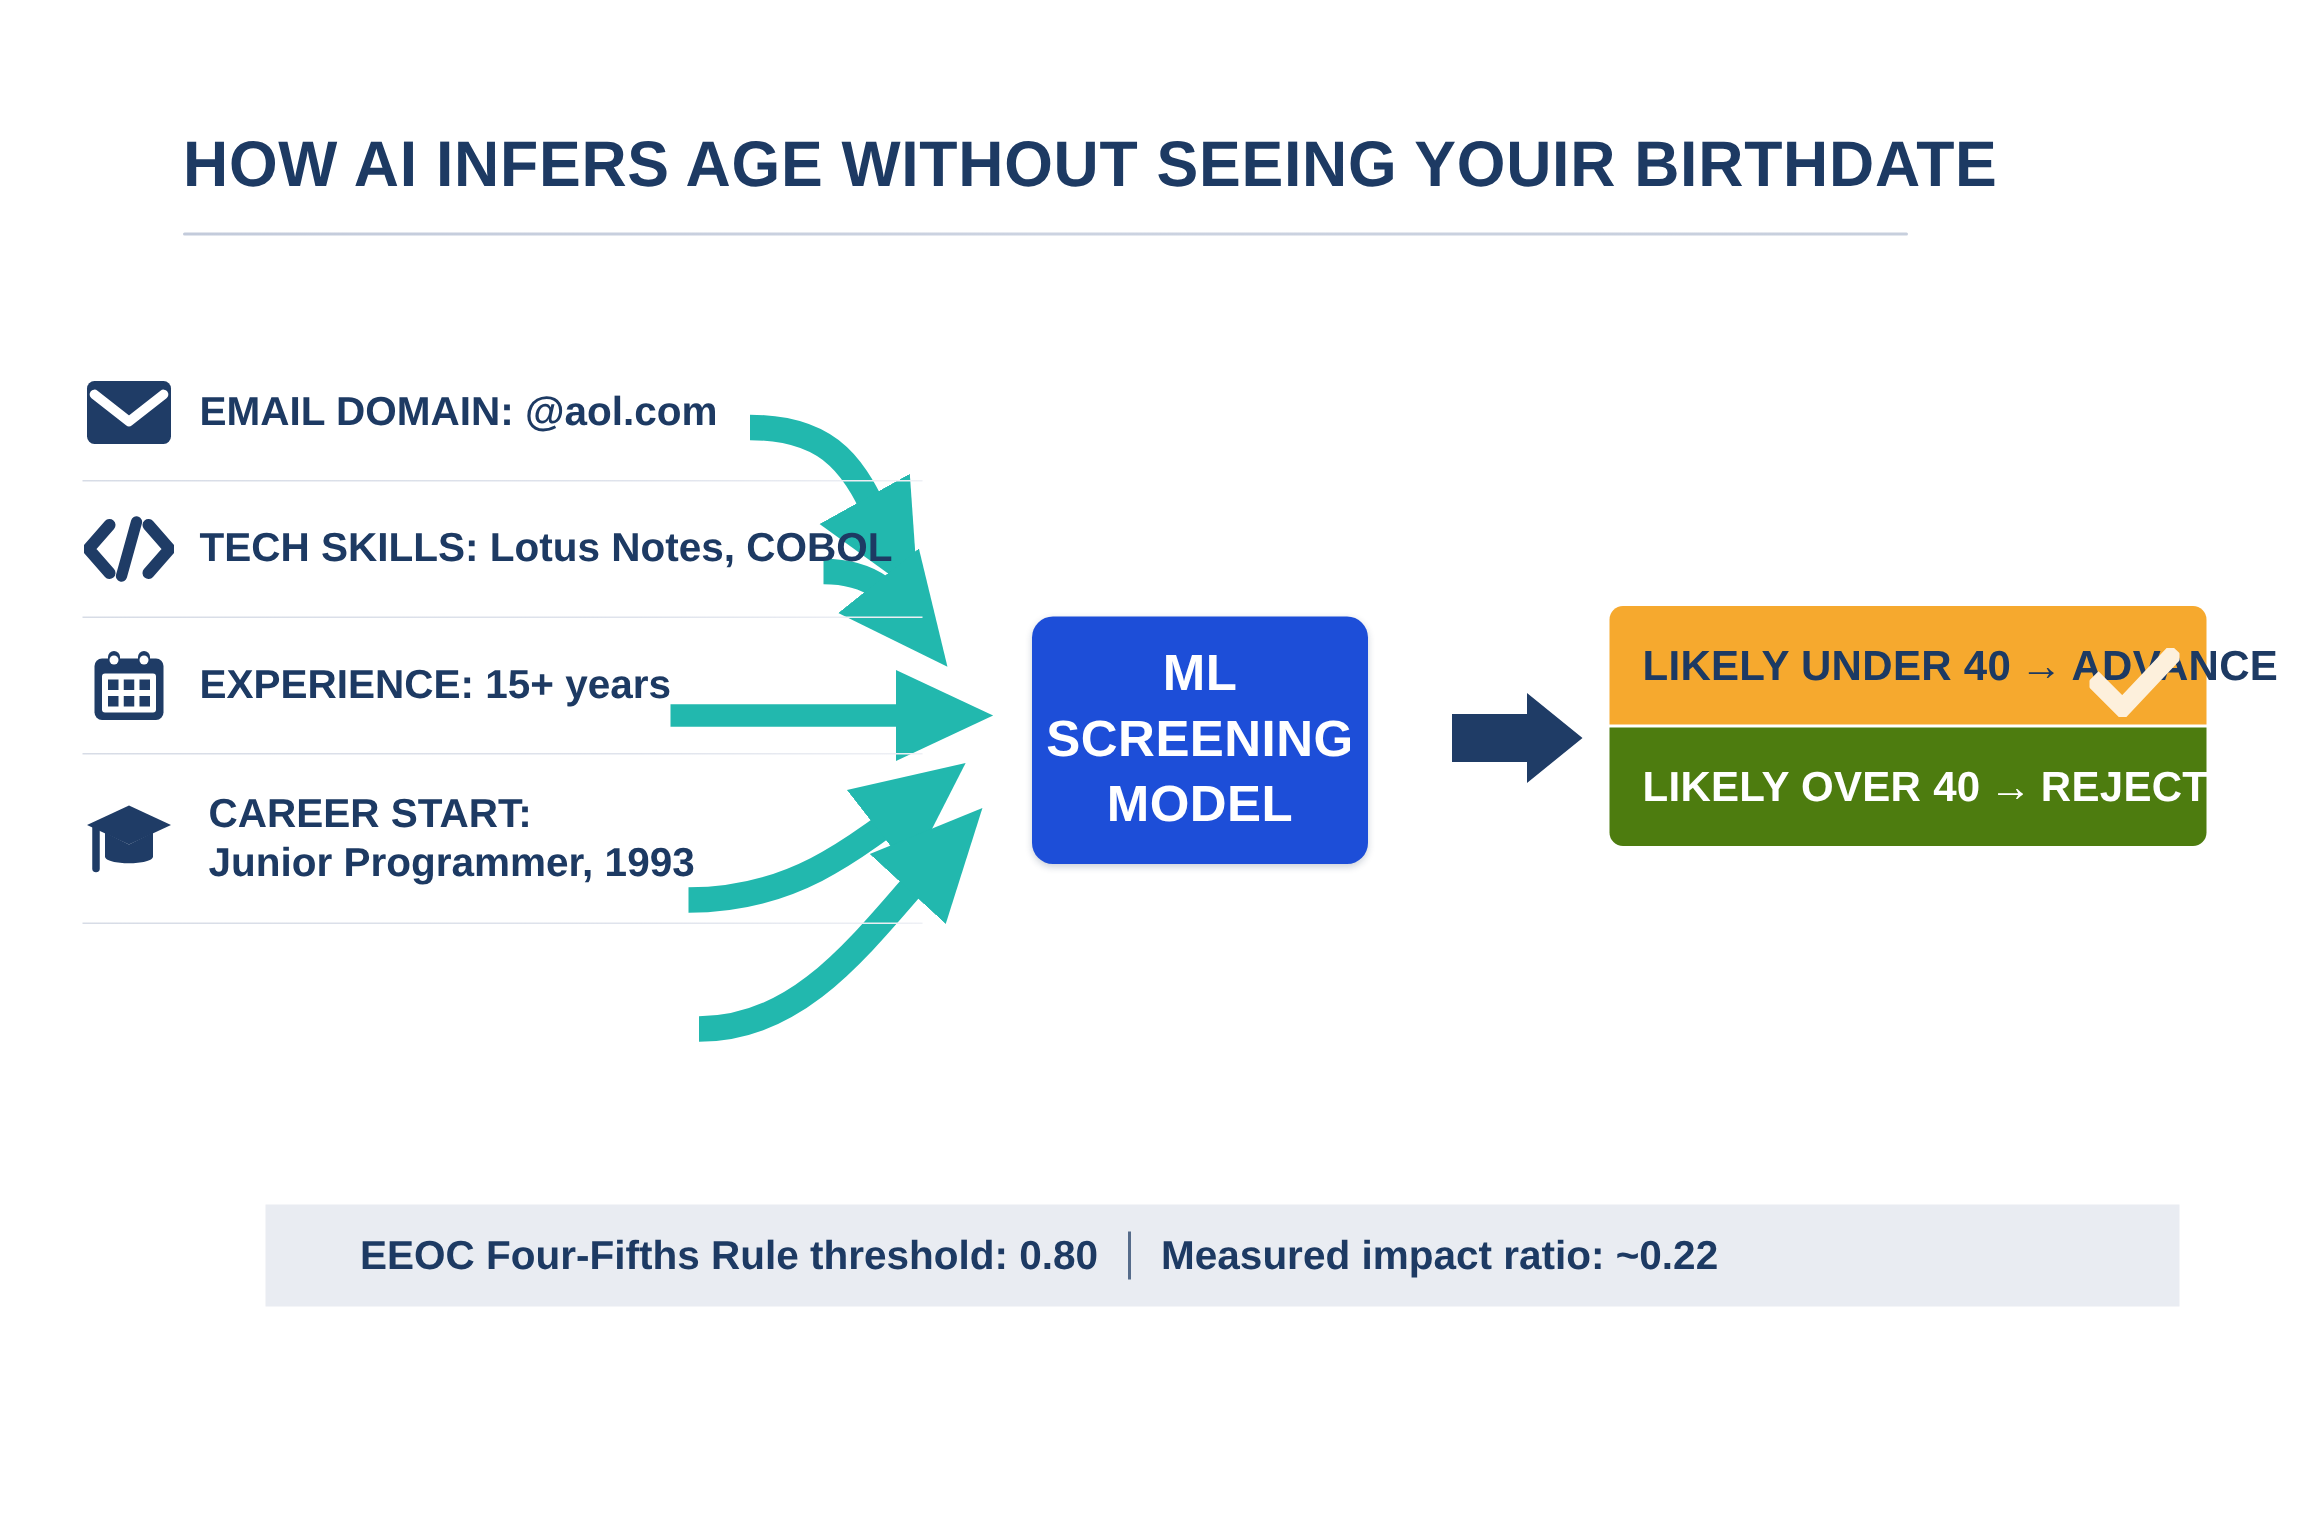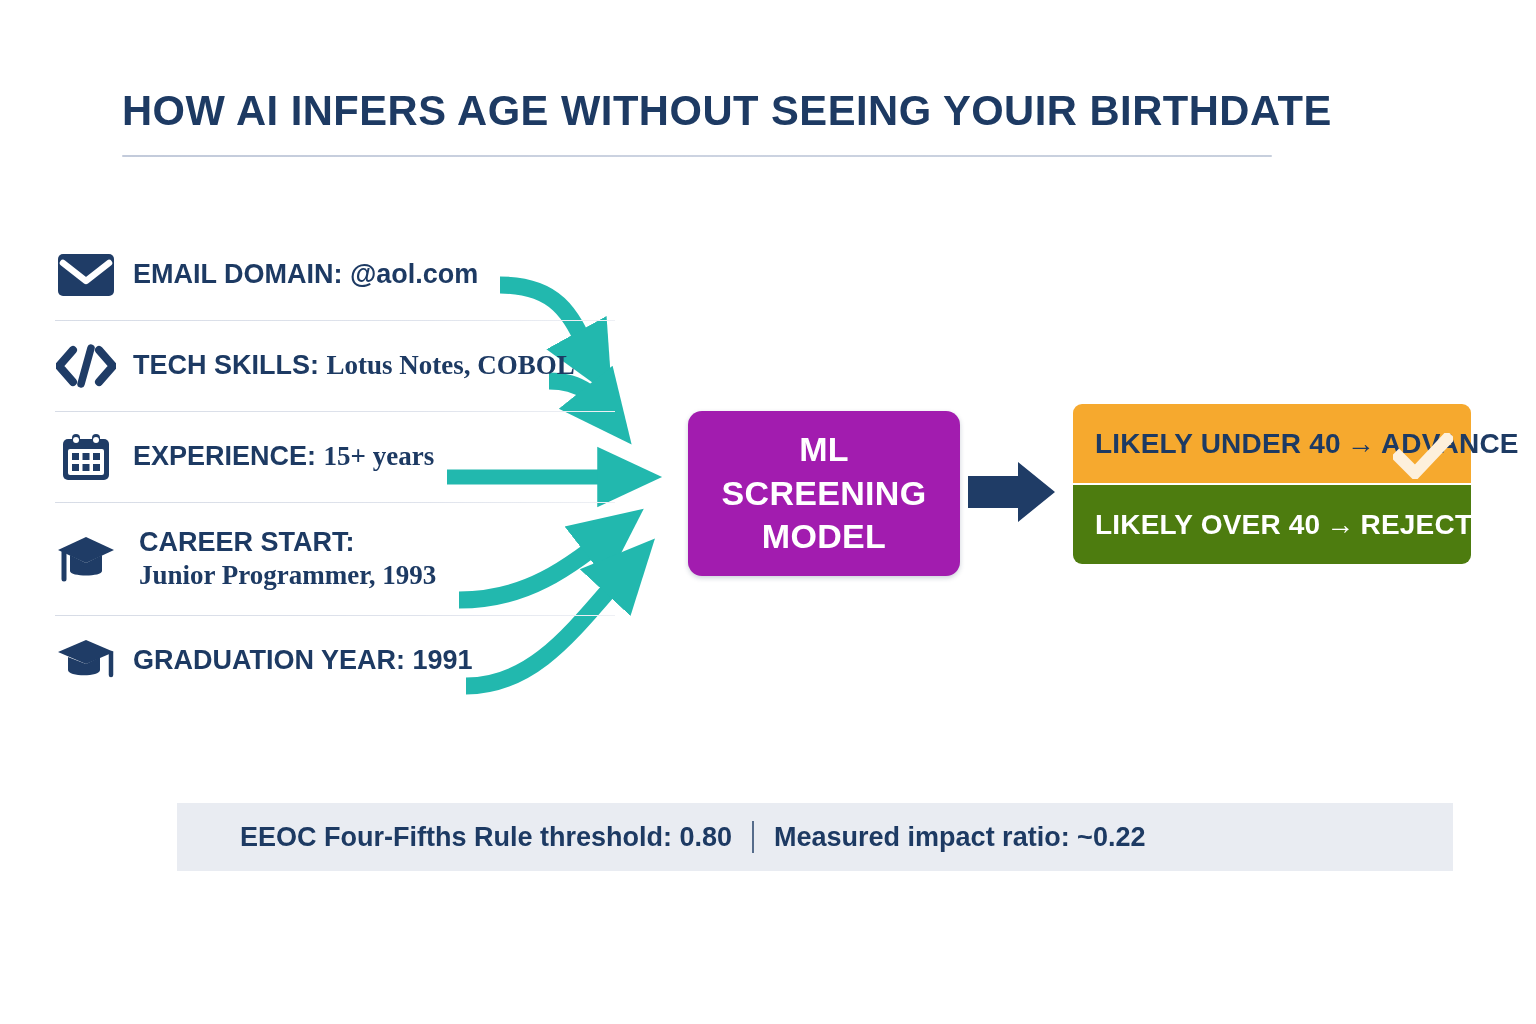--- a/index.html
+++ b/index.html
@@ -89,32 +89,31 @@
     white-space: nowrap;
   }
   .sig-text .lead {
     font-weight: 700;
   }
   .sig-text .val {
     font-weight: 700;
   }
   .sig-text .val-light {
     font-weight: 600;
-    font-family: Liberation Serif, serif;
   }
   .two-line .sig-text { line-height: 1.22; }
 
   
   #ml-box {
     position: absolute;
     left: 688px;
     top: 411px;
-    width: 272px;
+    width: 224px;
     height: 165px;
-    background: #a21caf;
+    background: #1d4ed8;
     border-radius: 14px;
     display: flex;
     flex-direction: column;
     align-items: center;
     justify-content: center;
     box-shadow: 0 2px 5px rgba(25,45,80,0.22);
   }
   #ml-box .ml-line {
     font-family: "Liberation Sans Narrow", "Liberation Sans", sans-serif;
     color: #ffffff;
@@ -309,33 +308,20 @@
         </svg>
       </span>
       <span class="sig-text">
         <span class="lead">CAREER START:</span><br>
         <span class="val-light">Junior Programmer, 1993</span>
       </span>
     </div>
 
     <div class="signal-divider"></div>
 
-    <div class="signal-row">
-      <span class="sig-icon">
-        <svg width="60" height="48" viewBox="0 0 60 48">
-          <path d="M30 3 L58 15 L30 27 L2 15 Z" fill="#1f3c66"></path>
-          <path d="M12 20 L12 33 C12 40, 44 40, 44 33 L44 20 L30 27 Z" fill="#1f3c66"></path>
-          <path d="M55 16 L55 38" stroke="#1f3c66" stroke-width="4.5" stroke-linecap="round"></path>
-        </svg>
-      </span>
-      <span class="sig-text">
-        <span class="lead">GRADUATION YEAR: </span>
-        <span class="val">1991</span>
-      </span>
-    </div>
 
   </div>
 
   <div id="ml-box">
     <div class="ml-line">ML</div>
     <div class="ml-line">SCREENING</div>
     <div class="ml-line">MODEL</div>
   </div>
 
   <div id="outcomes">

